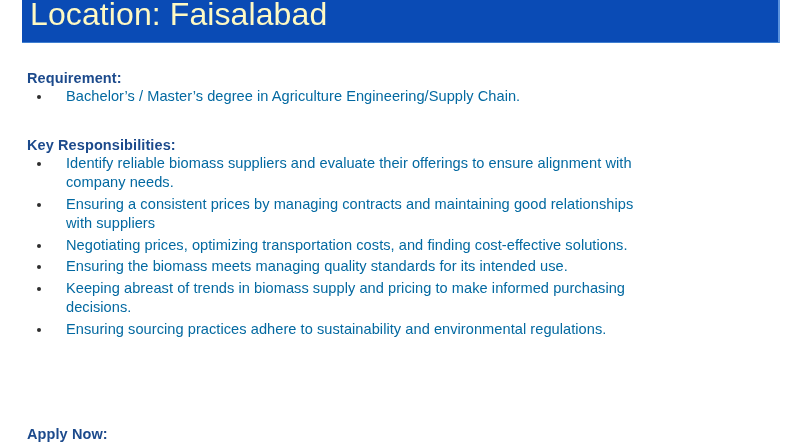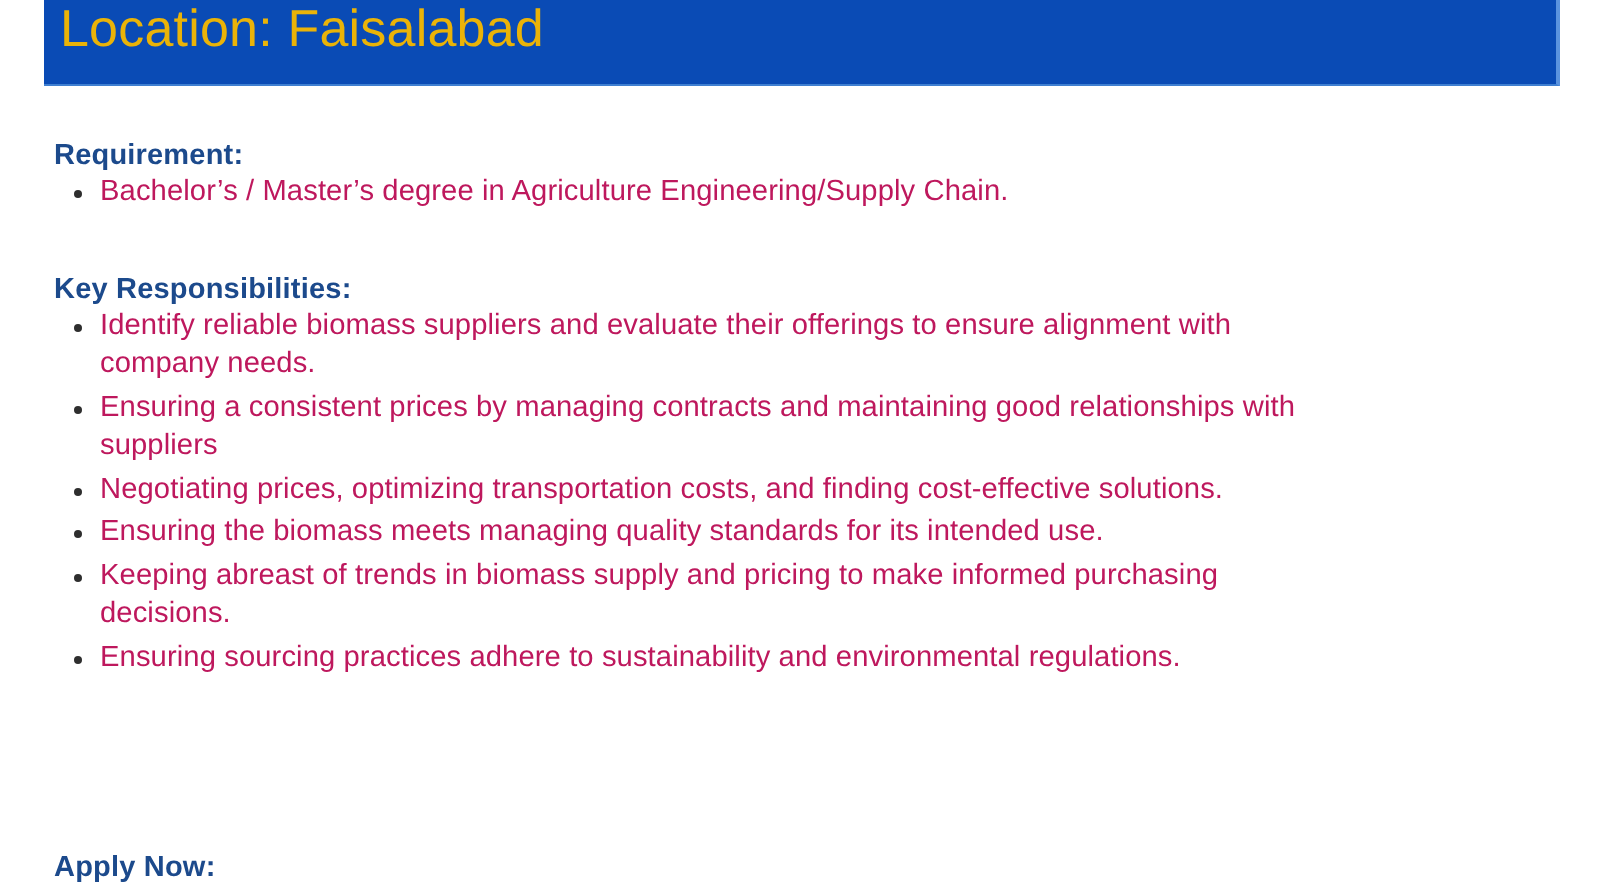--- a/index.html
+++ b/index.html
@@ -30,22 +30,22 @@
     width: 758px;
     height: 57px;
     background: #0a4bb5;
     box-sizing: border-box;
     display: flex;
     align-items: center;
     border-right: 2px solid #5b93de;
     border-bottom: 1px solid #3f7fd1;
   }
   .location-banner .banner-text {
-    color: #eab308;
-    font-size: 26px;
+    color: #fef9c3;
+    font-size: 32px;
     line-height: 30px;
     font-weight: 400;
     letter-spacing: 0.1px;
     padding-left: 8px;
     white-space: nowrap;
   }
 
   
   .content {
     position: absolute;
@@ -67,25 +67,25 @@
   .heading-requirement { padding-top: 26px; }
   .heading-responsibilities { padding-top: 28px; }
 
   ul.bullets {
     list-style: none;
     margin: 0;
     padding: 0;
   }
   ul.bullets li {
     position: relative;
-    padding-left: 50px;
+    padding-left: 66px;
     padding-right: 20px;
     font-size: 14.6px;
     line-height: 19.5px;
-    color: #be185d;
+    color: #0369a1;
     letter-spacing: 0.05px;
   }
   ul.bullets li::before {
     content: "";
     position: absolute;
     left: 37px;
     top: 8px;
     width: 4px;
     height: 4px;
     border-radius: 50%;

